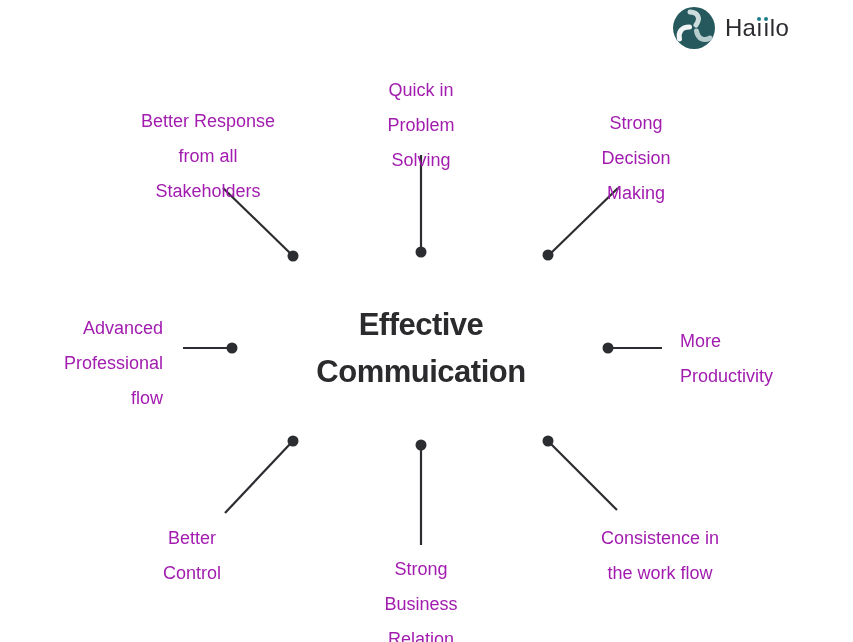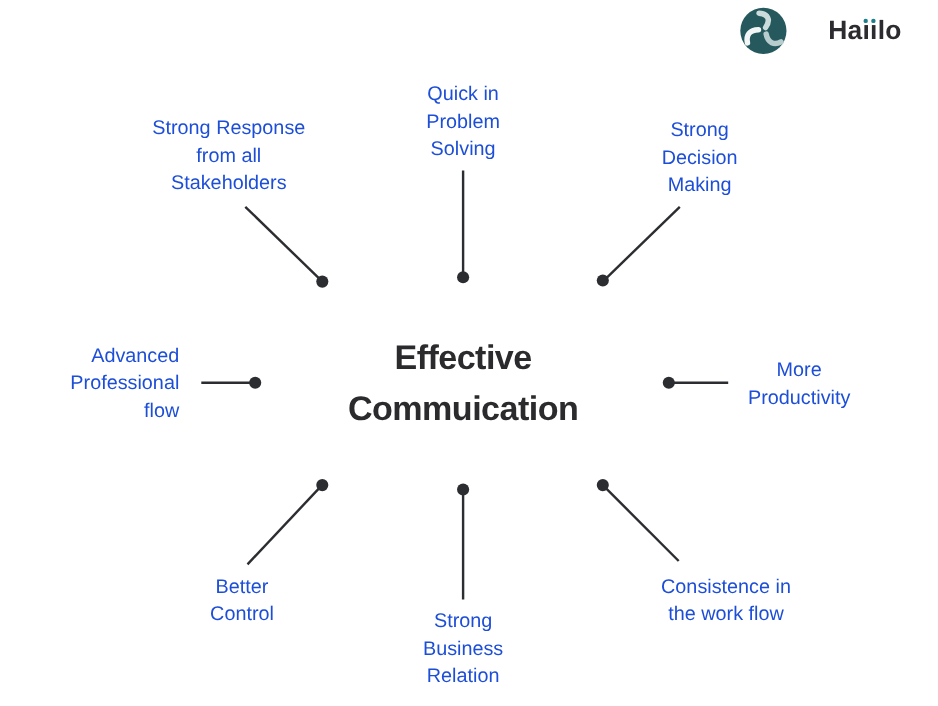--- a/index.html
+++ b/index.html
@@ -14,32 +14,32 @@
     width: 853px; height: 642px;
     background: #ffffff;
   }
   .connectors {
     position: absolute; left: 0; top: 0;
     width: 853px; height: 642px;
   }
   .node-label {
     position: absolute;
     font-size: 18px;
-    line-height: 25px;
-    color: #1d4ed8;
+    line-height: 35px;
+    color: #a21caf;
     white-space: pre-line;
     text-align: center;
     transform: translateX(-50%);
   }
   .node-top-left      { left: 208px; top: 104px; }
   .node-top           { left: 421px; top:  73px; }
   .node-top-right     { left: 636px; top: 106px; }
   .node-left          { left: auto; right: 690px; top: 311px; text-align: right; transform: none; }
-  .node-right         { left: 680px; top: 324px; text-align: center; transform: none; }
-  .node-bottom-left   { left: 220px; top: 521px; }
+  .node-right         { left: 680px; top: 324px; text-align: left; transform: none; }
+  .node-bottom-left   { left: 192px; top: 521px; }
   .node-bottom        { left: 421px; top: 552px; }
   .node-bottom-right  { left: 660px; top: 521px; }
   .center-title {
     position: absolute;
     left: 421px; top: 301px;
     transform: translateX(-50%);
     font-size: 31px;
     line-height: 47px;
     font-weight: bold;
     letter-spacing: -0.5px;
@@ -51,25 +51,24 @@
   .brand {
     position: absolute;
     left: 672px; top: 6px;
     display: flex;
     align-items: center;
     gap: 9px;
   }
   .brand-mark { width: 44px; height: 44px; display: block; }
   .brand-name {
     font-size: 24px;
-    font-weight: bold;
+    font-weight: normal;
     color: #2b2b30;
     letter-spacing: 0.2px;
     display: inline-flex;
-    margin-left: 28px;
   }
   .logo-ii { position: relative; display: inline-block; }
   .ii-dot {
     position: absolute;
     width: 4px; height: 4px;
     border-radius: 50%;
     background: #1e7d8c;
     top: 3px;
   }
   .ii-dot-1 { left: 1px; }
@@ -110,21 +109,21 @@
         <line x1="421" y1="545" x2="421" y2="448"></line>
           <circle cx="421" cy="445" r="5.5" stroke="none"></circle>
       </g>
       <g>
         <line x1="617" y1="510" x2="551" y2="444"></line>
           <circle cx="548" cy="441" r="5.5" stroke="none"></circle>
       </g>
     </g>
   </svg>
 
-  <div class="node-label node-top-left">Strong Response
+  <div class="node-label node-top-left">Better Response
 from all
 Stakeholders</div>
   <div class="node-label node-top">Quick in
 Problem
 Solving</div>
   <div class="node-label node-top-right">Strong
 Decision
 Making</div>
   <div class="node-label node-left">Advanced
 Professional

